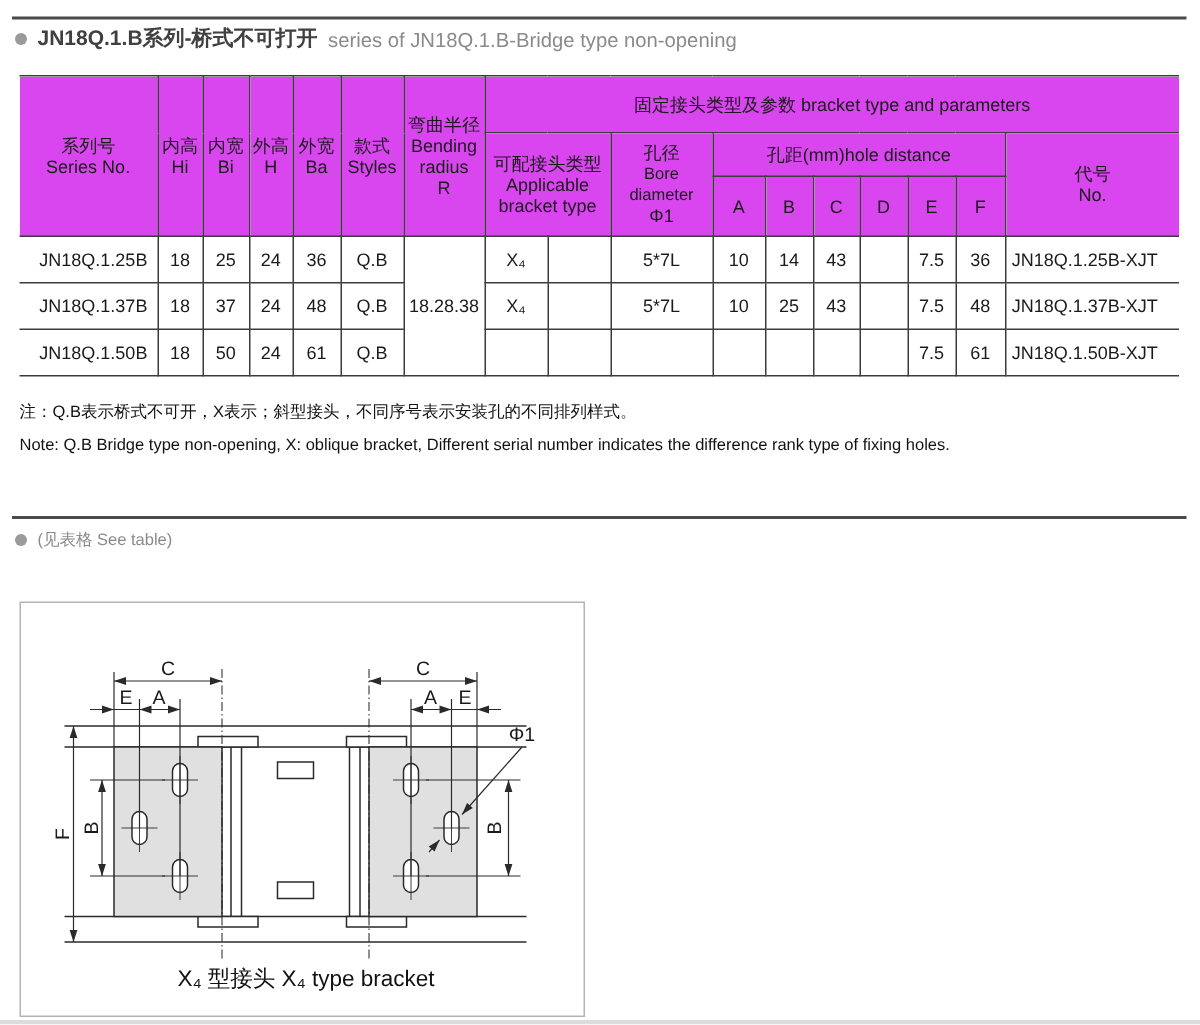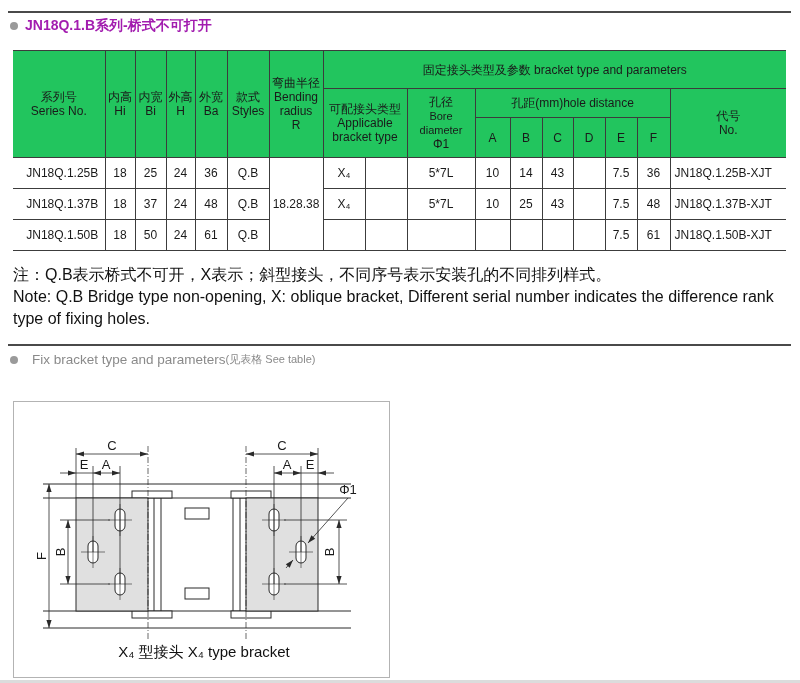--- a/index.html
+++ b/index.html
@@ -8,60 +8,61 @@
     font-family:"Liberation Sans","DejaVu Sans",sans-serif;color:#1a1a1a;
     overflow:hidden;
   }
   .rule{position:absolute;left:8px;width:783px;height:2px;background:#4a4a4a;}
   #rule1{top:11px;}
   #rule2{top:344px;}
   .sec-title{position:absolute;left:10px;display:flex;align-items:center;white-space:nowrap;}
   #sec1-title{top:17px;}
   #sec2-title{top:352px;}
   .bullet{width:8px;height:8px;border-radius:50%;background:#9a9a9a;margin-right:7px;flex:0 0 auto;}
-  .t-zh{font-size:14px;font-weight:bold;color:#a21caf;}
+  .t-zh{font-size:14px;font-weight:bold;color:#404040;}
   .t-en{font-size:13.5px;color:#8a8a8a;margin-left:7px;}
   .t-aside{font-size:11px;color:#8a8a8a;}
 
   table.spec{
     position:absolute;left:13px;top:50px;width:773px;
     border-collapse:collapse;table-layout:fixed;
   }
   .spec th,.spec td{
     border:1px solid #3c3c3c;padding:0;vertical-align:middle;
     font-size:12px;text-align:center;overflow:hidden;
   }
-  .spec th{background:#22c55e;font-weight:normal;line-height:14px;}
+  .spec th{background:#d946ef;font-weight:normal;line-height:14px;}
   .spec td{background:#ffffff;color:#1a1a1a;}
   tr.h1{height:38px;} tr.h2{height:29px;} tr.h3{height:40px;} tr.dr{height:31px;}
   .edge-l{border-left:0 !important;}
   .edge-r{border-right:0 !important;}
   .cell-series{text-align:right;padding-left:7px !important;}
   .cell-code{text-align:left !important;padding-left:4px !important;}
   .small-en{font-size:11px;}
 
   .notes{position:absolute;left:13px;top:264px;width:780px;}
-  .note-line{font-size:16px;line-height:22px;color:#111;}
+  .note-line{font-size:11px;line-height:22px;color:#111;}
 
   .diagram-box{
     position:absolute;left:13px;top:401px;width:377px;height:277px;
     border:1px solid #b3b3b3;background:#fff;box-sizing:border-box;
   }
   .page-edge{position:absolute;left:0;bottom:0;width:800px;height:3px;background:#dcdcdc;}
 
   svg text{font-family:"Liberation Sans","DejaVu Sans",sans-serif;}
 </style>
 </head>
 <body>
 
 <div class="rule" id="rule1"></div>
 
 <div class="sec-title" id="sec1-title">
   <span class="bullet"></span>
   <span class="t-zh">JN18Q.1.B系列-桥式不可打开</span>
+  <span class="t-en">series of JN18Q.1.B-Bridge type non-opening</span>
 </div>
 
 <table class="spec">
   <colgroup>
     <col style="width:92px">
       <col style="width:30px">
       <col style="width:31px">
       <col style="width:29px">
     <col style="width:32px">
       <col style="width:42px">
@@ -196,21 +197,20 @@
 
 <div class="notes">
   <div class="note-line">注：Q.B表示桥式不可开，X表示；斜型接头，不同序号表示安装孔的不同排列样式。</div>
   <div class="note-line">Note: Q.B Bridge type non-opening, X: oblique bracket, Different serial number indicates the difference rank type of fixing holes.</div>
 </div>
 
 <div class="rule" id="rule2"></div>
 
 <div class="sec-title" id="sec2-title">
   <span class="bullet"></span>
-  <span class="t-en">Fix bracket type and parameters</span>
   <span class="t-aside">(见表格 See table)</span>
 </div>
 
 <div class="diagram-box">
   <svg width="375" height="275" viewBox="0 0 375 275">
     <g stroke="#2a2a2a" stroke-width="1" fill="none">
 
       <line x1="29" y1="82" x2="337" y2="82"></line>
       <line x1="29" y1="96" x2="337" y2="96"></line>
       <line x1="29" y1="209" x2="337" y2="209"></line>

